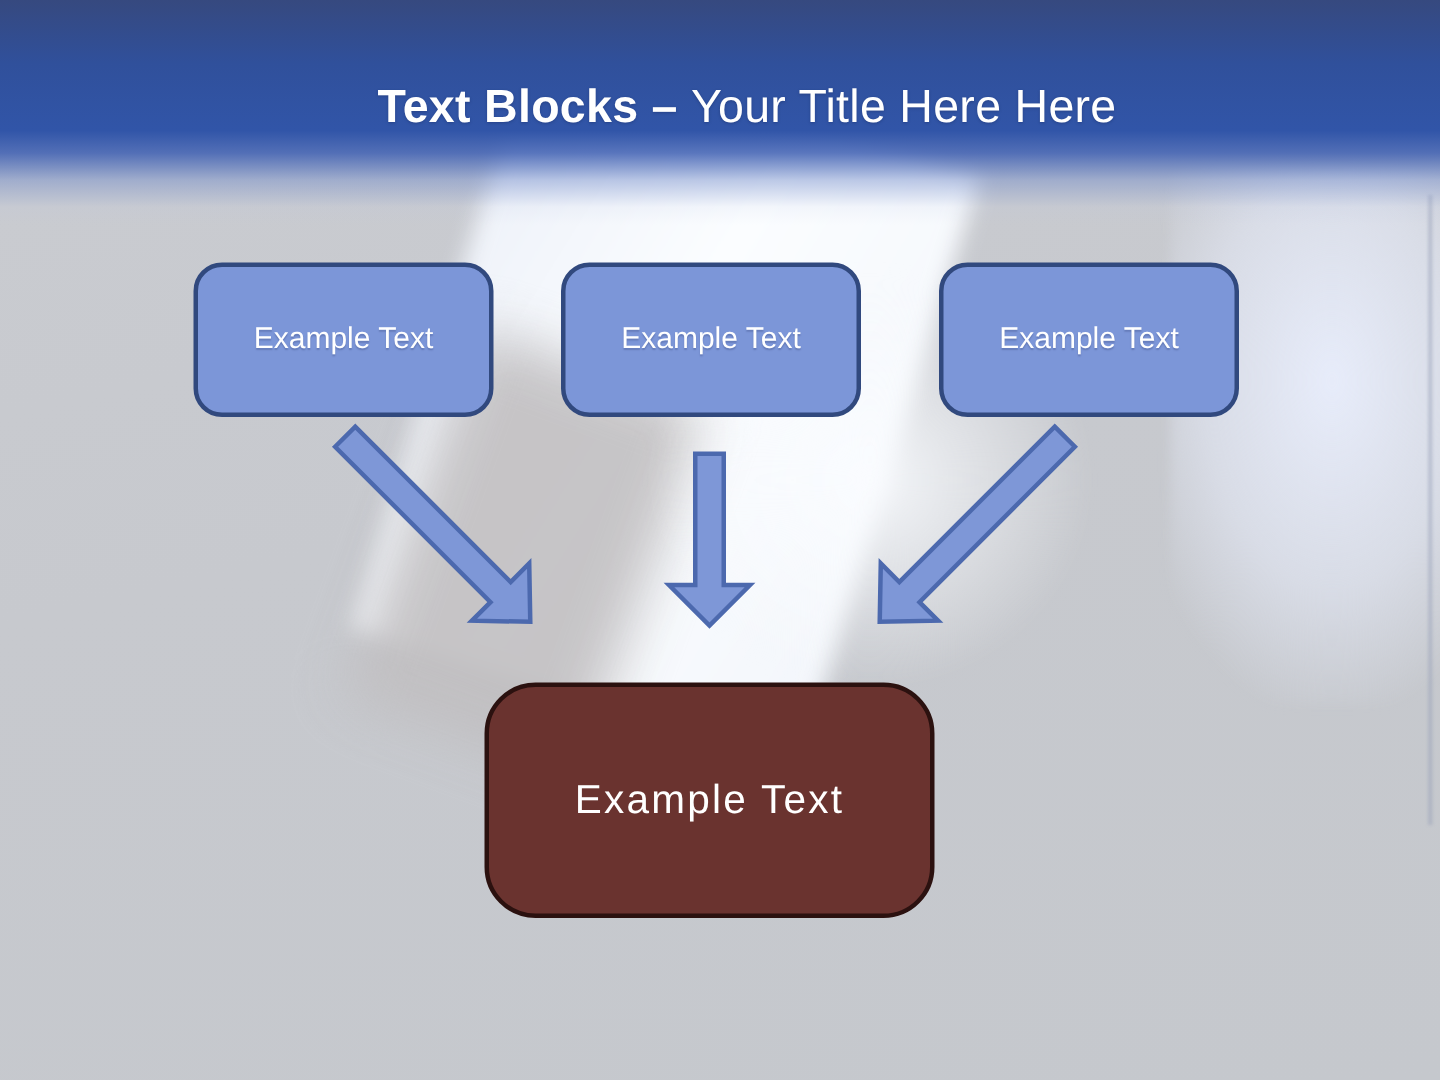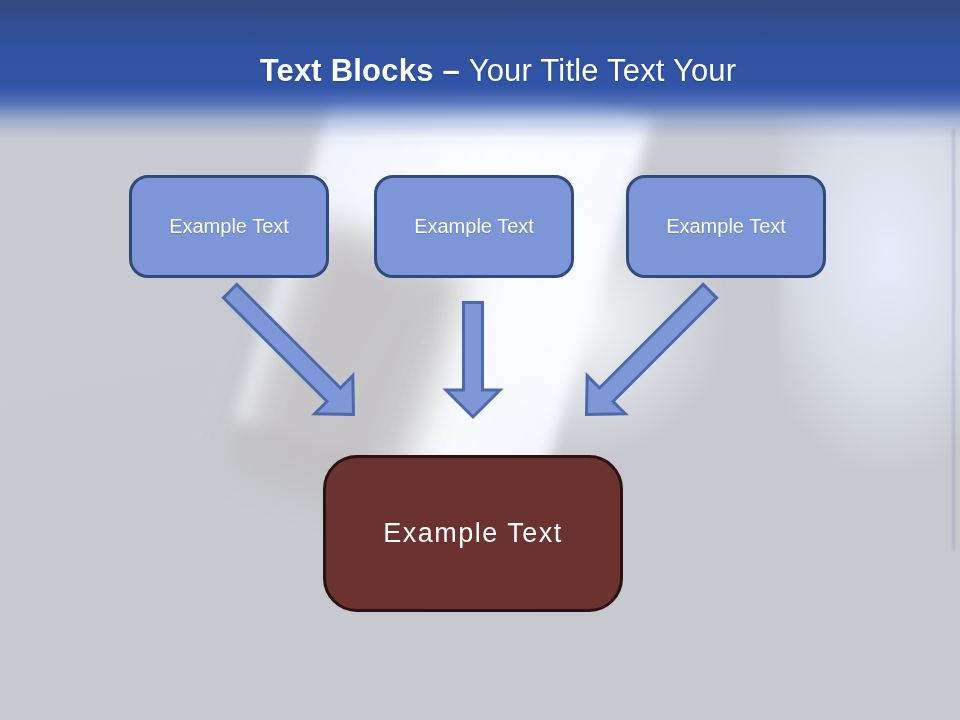--- a/index.html
+++ b/index.html
@@ -121,21 +121,21 @@
   <div class="bg-layer">
     <div class="bg-base-grad"></div>
     <div class="bg-card"></div>
     <div class="bg-hand-shadow"></div>
     <div class="bg-center-glow"></div>
     <div class="bg-right-glow"></div>
     <div class="bg-right-edge"></div>
   </div>
 
   <div class="title-band">
-    <h1 class="slide-title"><span class="t-bold">Text Blocks – </span><span class="t-reg">Your Title Text Your</span></h1>
+    <h1 class="slide-title"><span class="t-bold">Text Blocks – </span><span class="t-reg">Your Title Here Here</span></h1>
   </div>
 
   <div class="block block-1">
     <span>Example Text</span>
   </div>
   <div class="block block-2">
     <span>Example Text</span>
   </div>
   <div class="block block-3">
     <span>Example Text</span>

